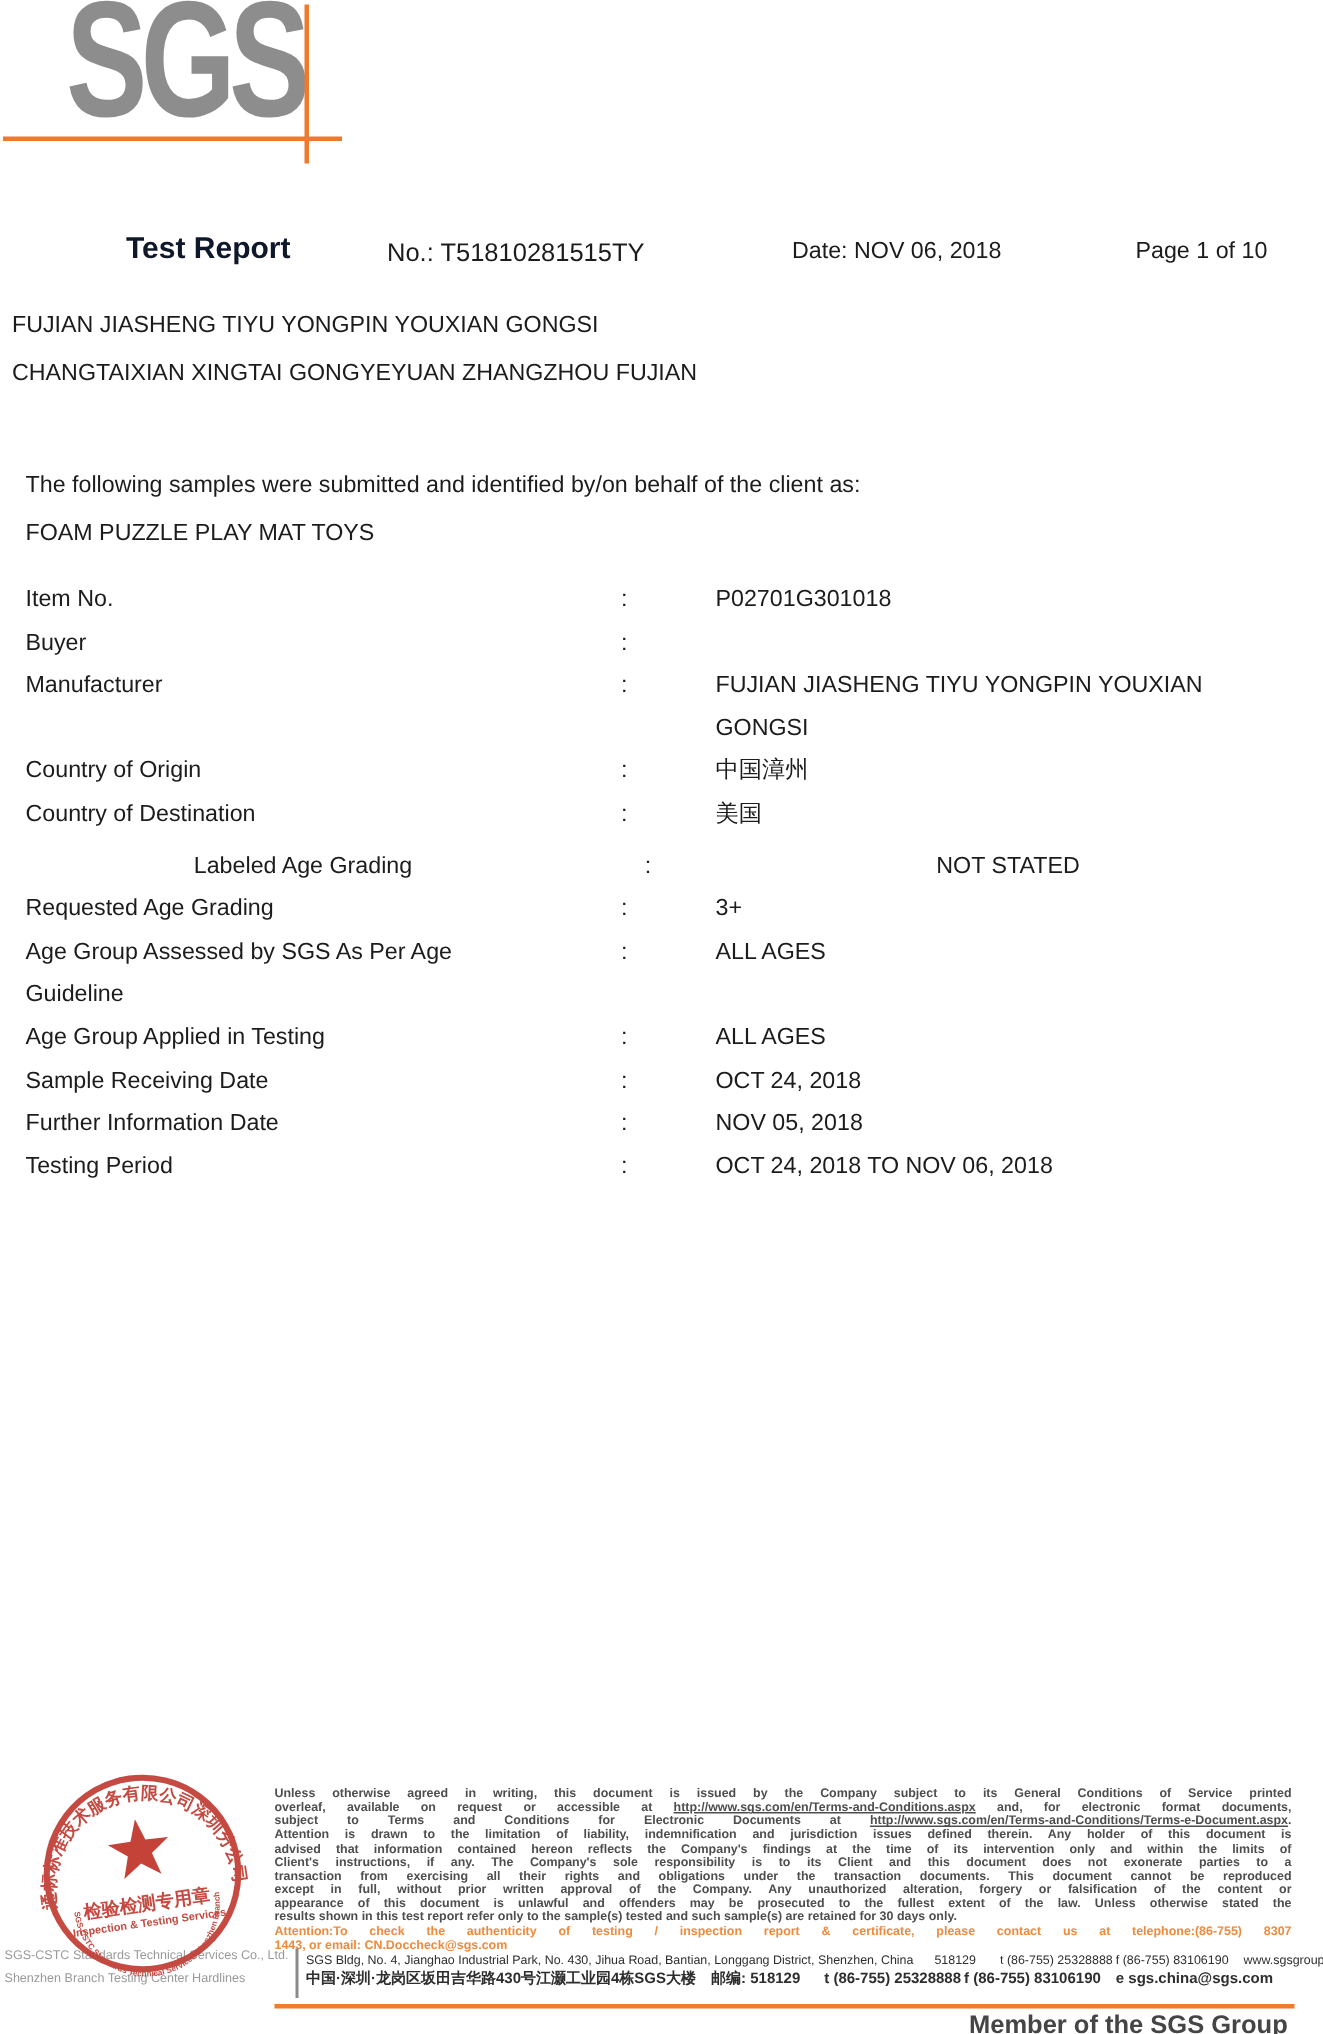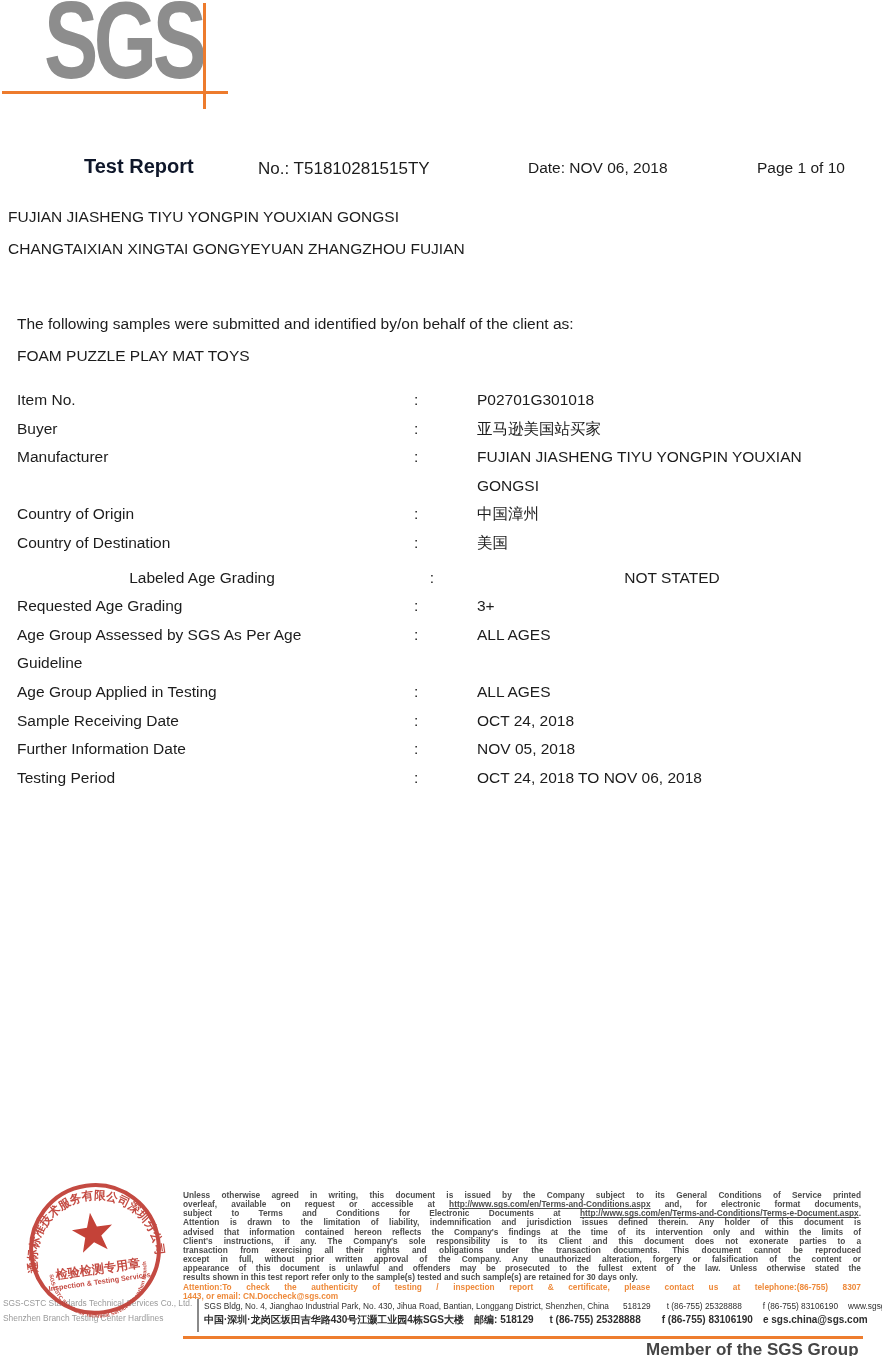--- a/index.html
+++ b/index.html
@@ -44,21 +44,21 @@
   .legal-line{text-align:justify;text-align-last:justify;}
   .legal-line.nojust{text-align-last:left;}
   .legal-line u{text-decoration:underline;}
   .attention{color:#ee8a3b;}
 
   .addr-bar{position:absolute;left:197px;top:1299px;width:2px;height:33px;background:#8a8a8a;}
   .addr{position:absolute;left:204px;top:1300px;width:662px;color:#2e2e2e;}
   .addr-row{display:flex;align-items:baseline;white-space:nowrap;font-size:8.3px;line-height:13px;}
   .addr-row .a-text{margin-right:14px;}
   .addr-row .a-pc{margin-right:16px;}
-  .addr-row .a-tel{margin-right:21px;}
+  .addr-row .a-tel{margin-right:2px;}
   .addr-row .a-fax{margin-right:10px;}
   .addr-row.cn{font-size:10px;font-weight:bold;}
   .addr-row.cn .a-text{margin-right:10px;}
 
   .foot-rule{position:absolute;left:183px;top:1336px;width:680px;height:2.5px;background:#ee7d2e;}
   .member{position:absolute;left:646px;top:1340px;font-size:17px;font-weight:bold;color:#454545;}
 </style>
 </head>
 <body>
 
@@ -93,23 +93,20 @@
         <div class="dcolon">:</div>
         <div class="dvalue">
           <div>P02701G301018</div>
         </div>
       </div>
       <div class="drow">
         <div class="dlabel">
           <div>Buyer</div>
         </div>
         <div class="dcolon">:</div>
-        <div class="dvalue">
-          <div>亚马逊美国站买家</div>
-        </div>
       </div>
       <div class="drow">
         <div class="dlabel">
           <div>Manufacturer</div>
         </div>
         <div class="dcolon">:</div>
         <div class="dvalue">
           <div>FUJIAN JIASHENG TIYU YONGPIN YOUXIAN</div>
           <div>GONGSI</div>
         </div>

